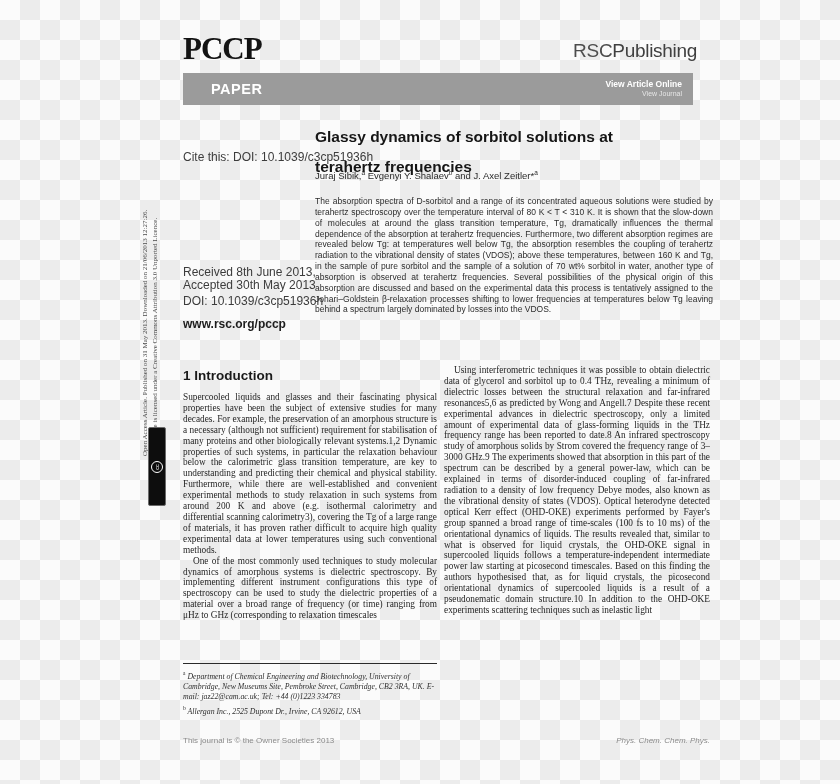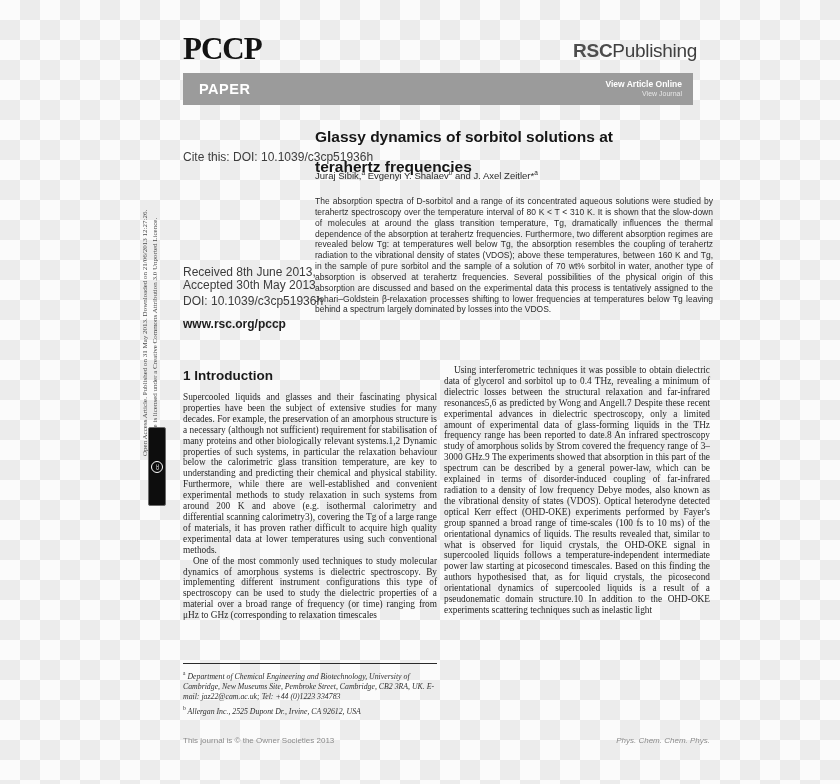--- a/index.html
+++ b/index.html
@@ -11,26 +11,26 @@
       linear-gradient(45deg,#ececec 25%,transparent 25%,transparent 75%,#ececec 75%),
       linear-gradient(45deg,#ececec 25%,transparent 25%,transparent 75%,#ececec 75%);
     background-size:40px 40px;
     background-position:0 0,20px 20px;
   }
   .abs{position:absolute;}
 
   .pccp-logo{left:183px;top:31px;font-family:"Liberation Serif",serif;font-weight:bold;
     font-size:31px;color:#141414;letter-spacing:-1px;}
   .rsc{top:40px;right:143px;font-size:19px;letter-spacing:-0.3px;}
-  .rsc b{color:#4d4d4d;font-weight:bold;}
+  .rsc b{color:#4d4d4d;font-weight:normal;}
   .rsc span{color:#404040;font-weight:400;}
 
   .banner{left:183px;top:73px;width:510px;height:32px;background:#9b9b9b;
     display:flex;justify-content:space-between;align-items:center;}
-  .paper-label{color:#fff;font-weight:bold;font-size:14.5px;letter-spacing:0.5px;padding-left:16px;}
+  .paper-label{color:#fff;font-weight:bold;font-size:14.5px;letter-spacing:0.5px;padding-left:28px;}
   .banner-links{padding-right:11px;text-align:right;line-height:1.25;}
   .vao{color:#fff;font-weight:bold;font-size:8.5px;display:block;cursor:pointer;}
   .vj{color:rgba(255,255,255,0.75);font-size:7px;display:block;cursor:pointer;}
 
   .title{left:315px;top:122px;width:335px;font-size:15.5px;line-height:30px;
     font-weight:bold;color:#161616;}
   .authors{left:315px;top:169px;font-size:9.5px;color:#2a2a2a;}
   .authors sup{font-size:6.5px;}
   .abstract{left:315px;top:196px;width:398px;font-size:8.5px;line-height:10.85px;
     text-align:justify;color:#2c2c2c;}

